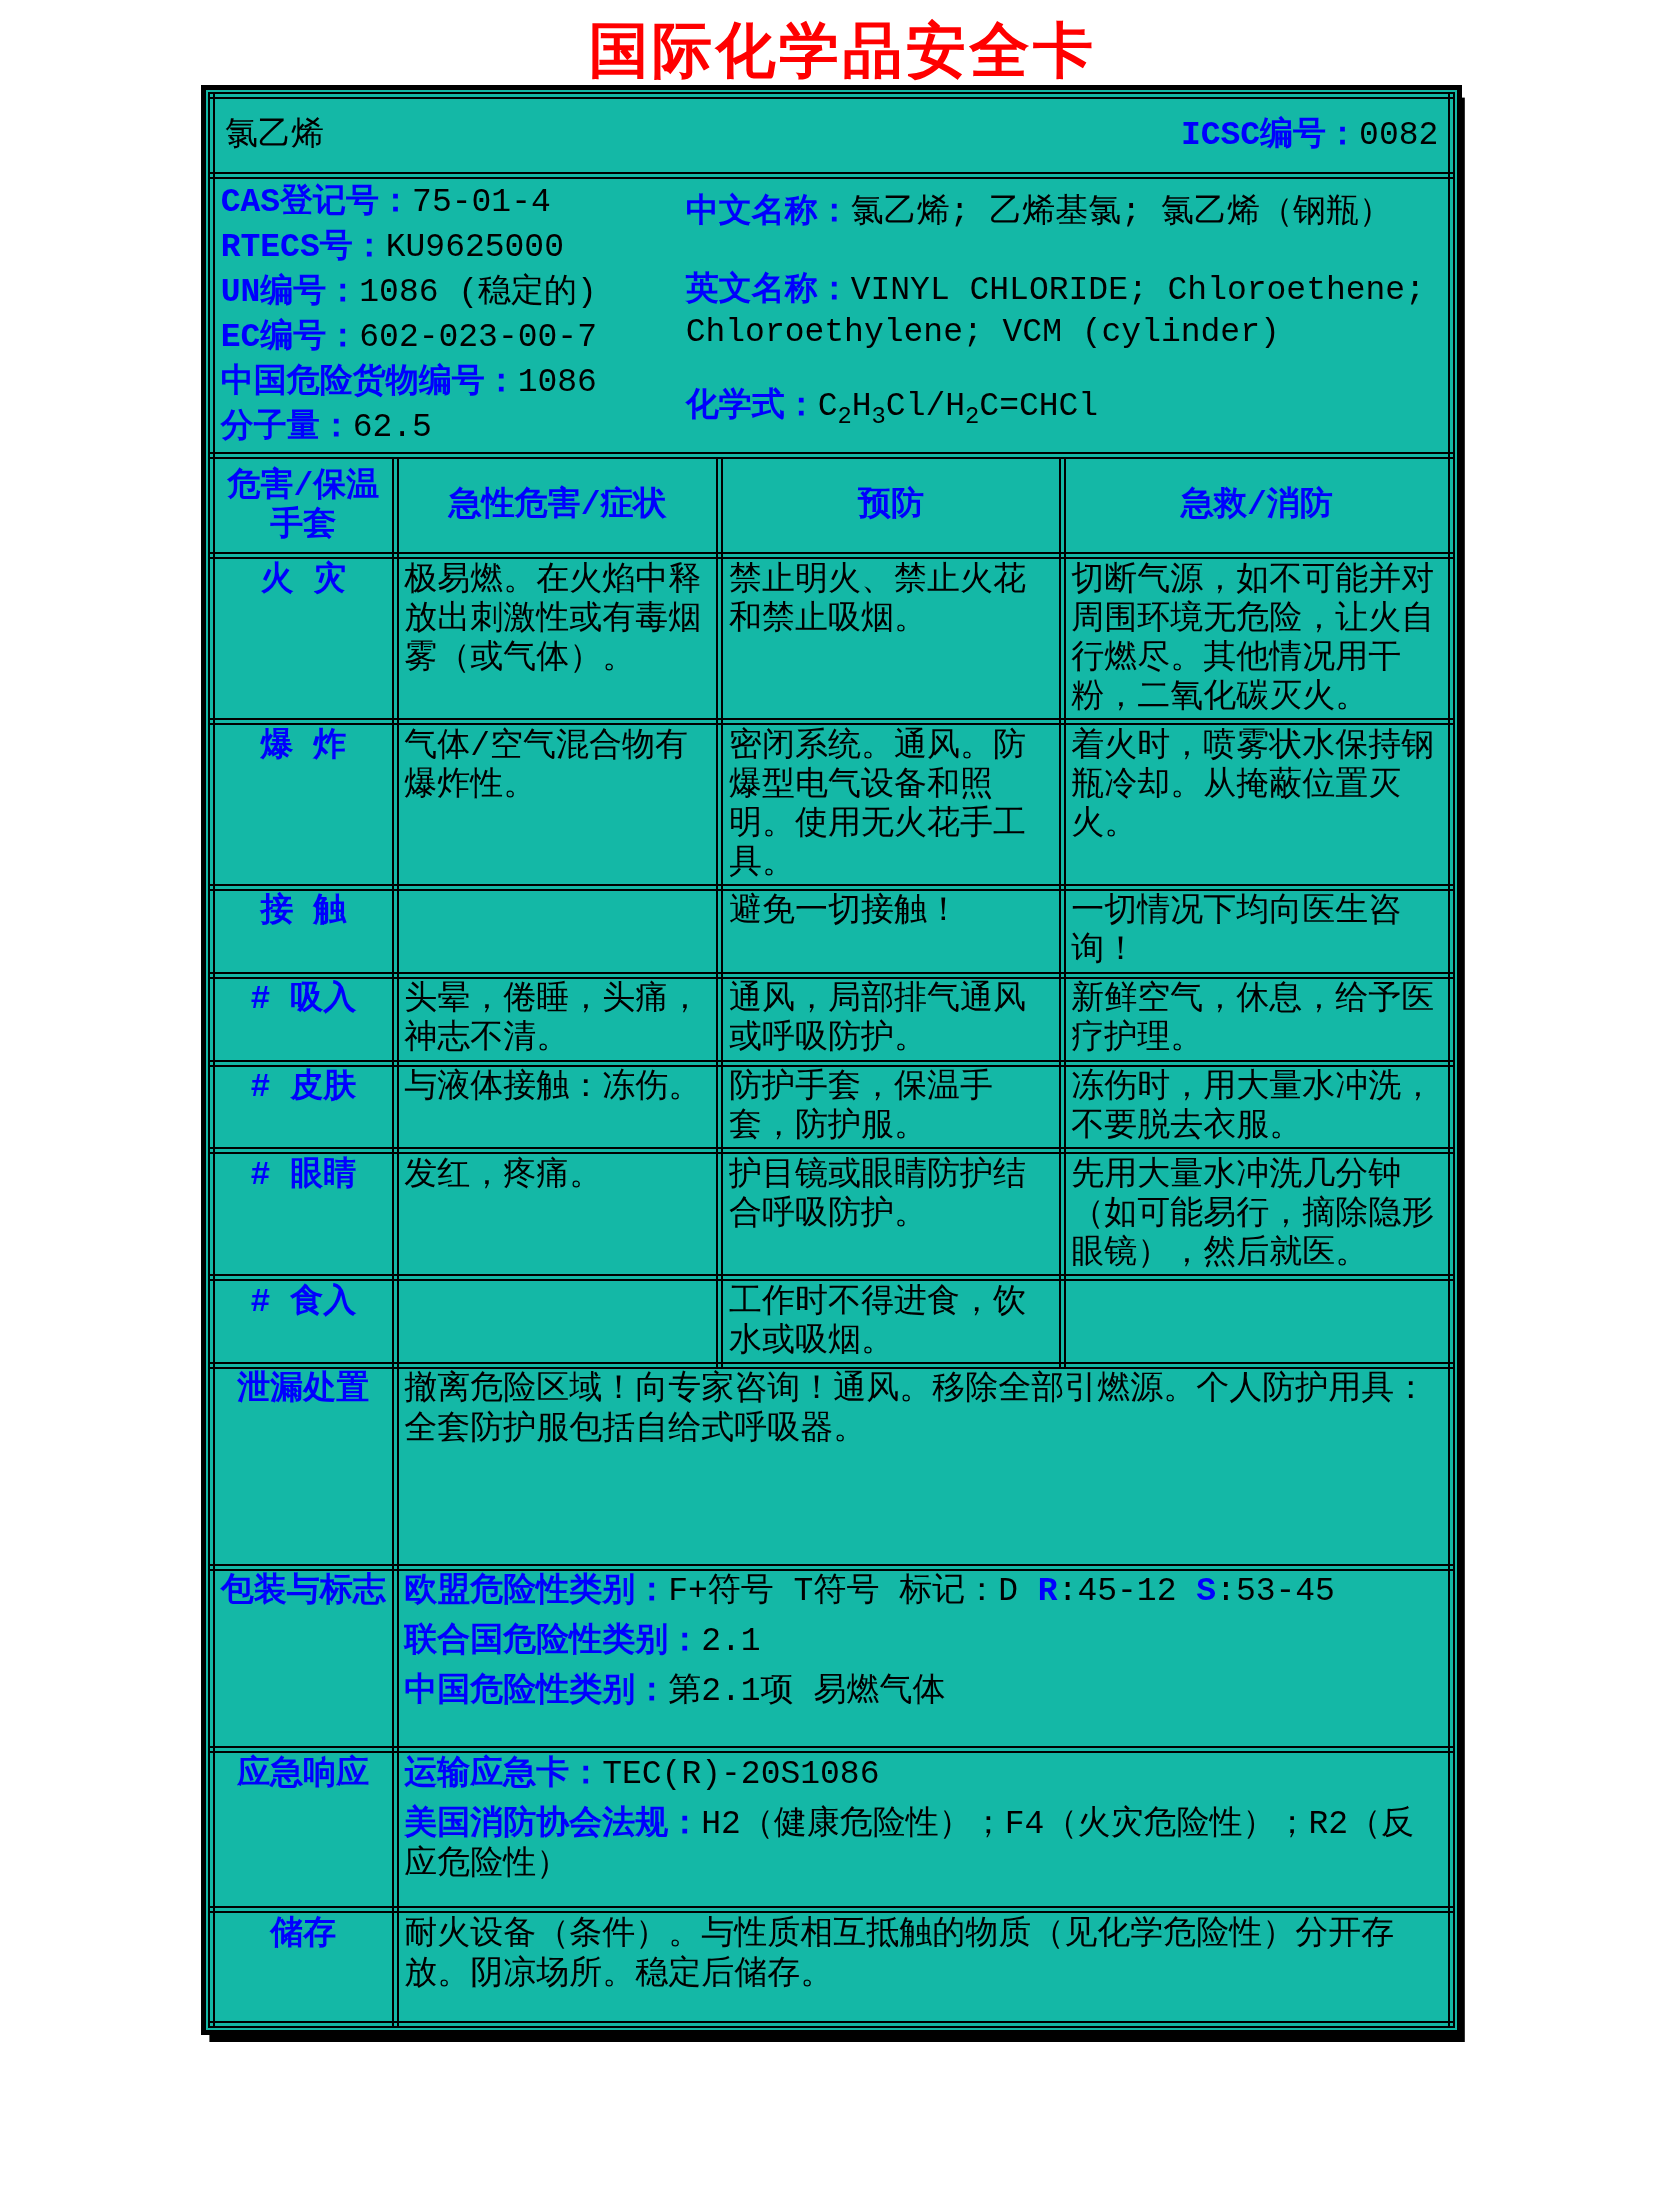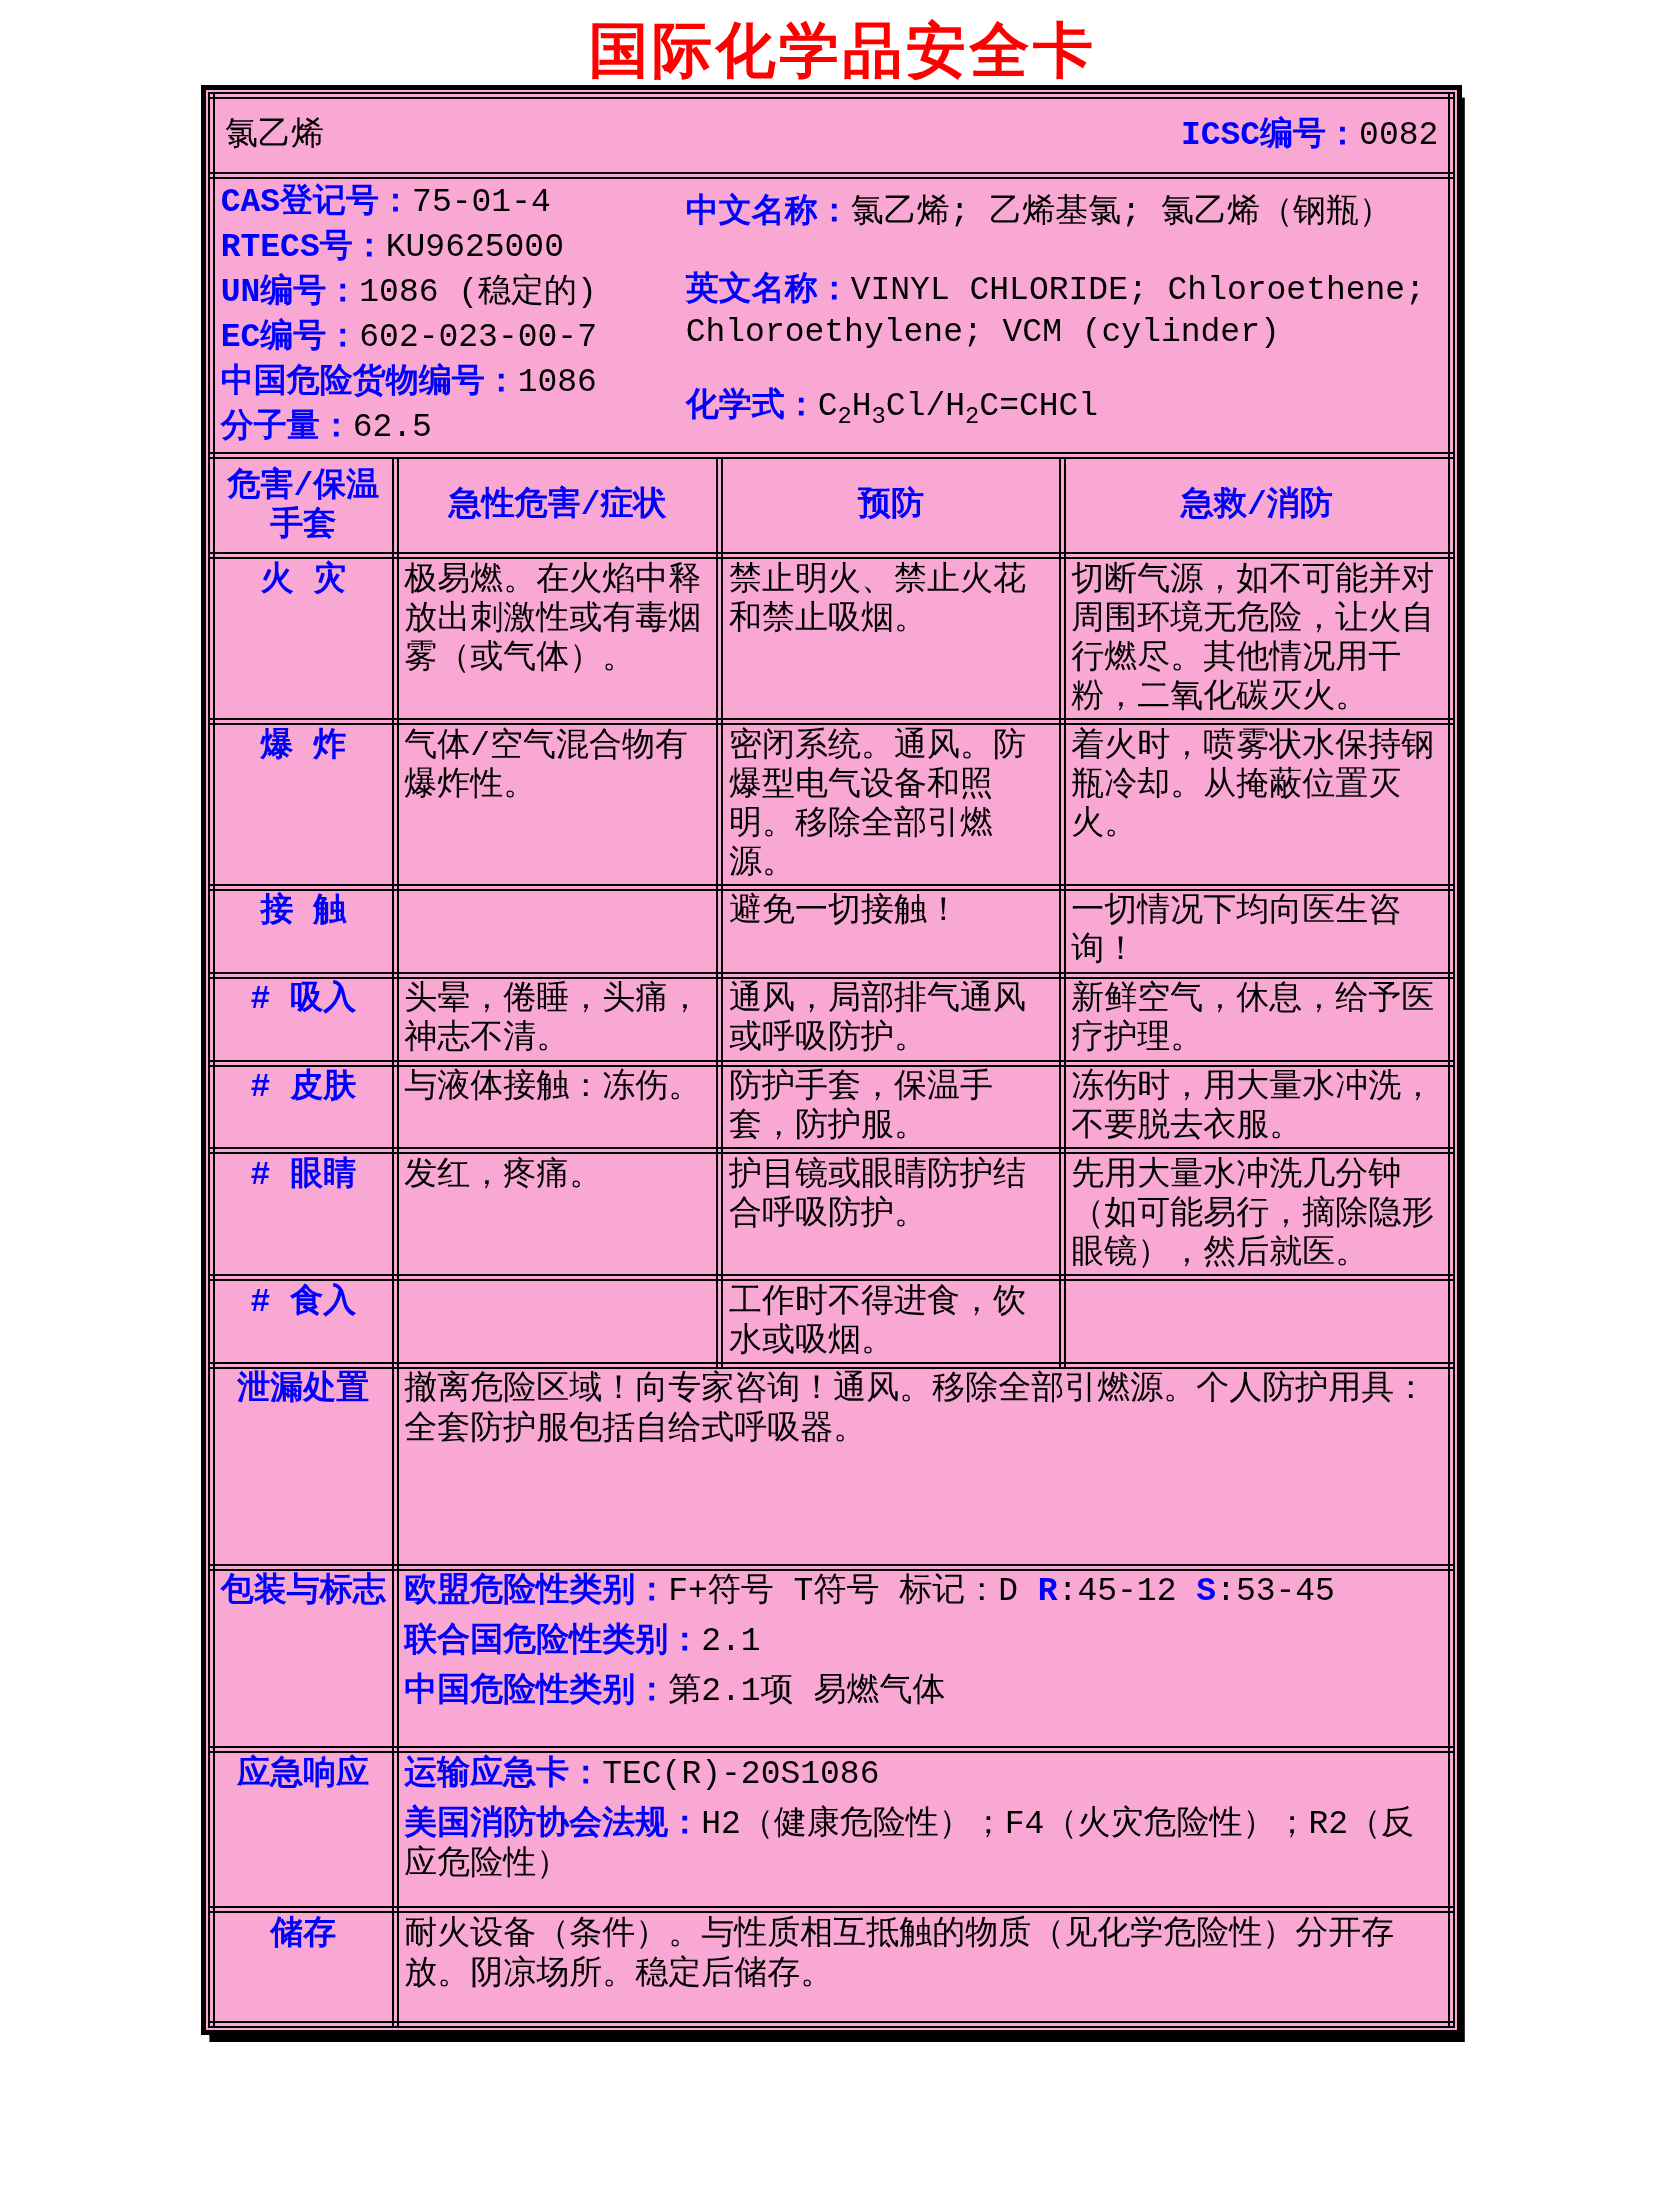--- a/index.html
+++ b/index.html
@@ -8,21 +8,21 @@
     font-family:"Liberation Mono","DejaVu Sans Mono",monospace;
     color:#000000;
   }
   .page-title{
     position:absolute;top:11px;left:16px;width:100%;
     text-align:center;font-size:60px;font-weight:bold;color:#FF0000;
     letter-spacing:3.5px;white-space:nowrap;
   }
   .card{
     position:absolute;left:201px;top:85px;width:1247px;
-    border:5.6px solid #000;padding:2.1px;background:#f9a8d4;
+    border:5.6px solid #000;padding:2.1px;background:#14b8a6;
     box-shadow:5.6px 9.8px 0 -2.8px #000;
   }
   table.icsc{
     width:100%;border-collapse:collapse;table-layout:fixed;
   }
   table.icsc td{
     border:7px double #000;
     vertical-align:top;
     font-size:33px;line-height:39px;
     padding:1.4px 5.6px;
@@ -121,21 +121,21 @@
 
     <tr class="r-fire">
       <td class="typ">火 灾</td>
       <td>极易燃。在火焰中释放出刺激性或有毒烟雾（或气体）。</td>
       <td>禁止明火、禁止火花和禁止吸烟。</td>
       <td>切断气源，如不可能并对周围环境无危险，让火自行燃尽。其他情况用干粉，二氧化碳灭火。</td>
     </tr>
     <tr class="r-expl">
       <td class="typ">爆 炸</td>
       <td>气体/空气混合物有爆炸性。</td>
-      <td>密闭系统。通风。防爆型电气设备和照明。移除全部引燃源。</td>
+      <td>密闭系统。通风。防爆型电气设备和照明。使用无火花手工具。</td>
       <td>着火时，喷雾状水保持钢瓶冷却。从掩蔽位置灭火。</td>
     </tr>
     <tr class="r-cont">
       <td class="typ">接 触</td>
       <td></td>
       <td>避免一切接触！</td>
       <td>一切情况下均向医生咨询！</td>
     </tr>
     <tr class="r-inh">
       <td class="typ"># 吸入</td>

